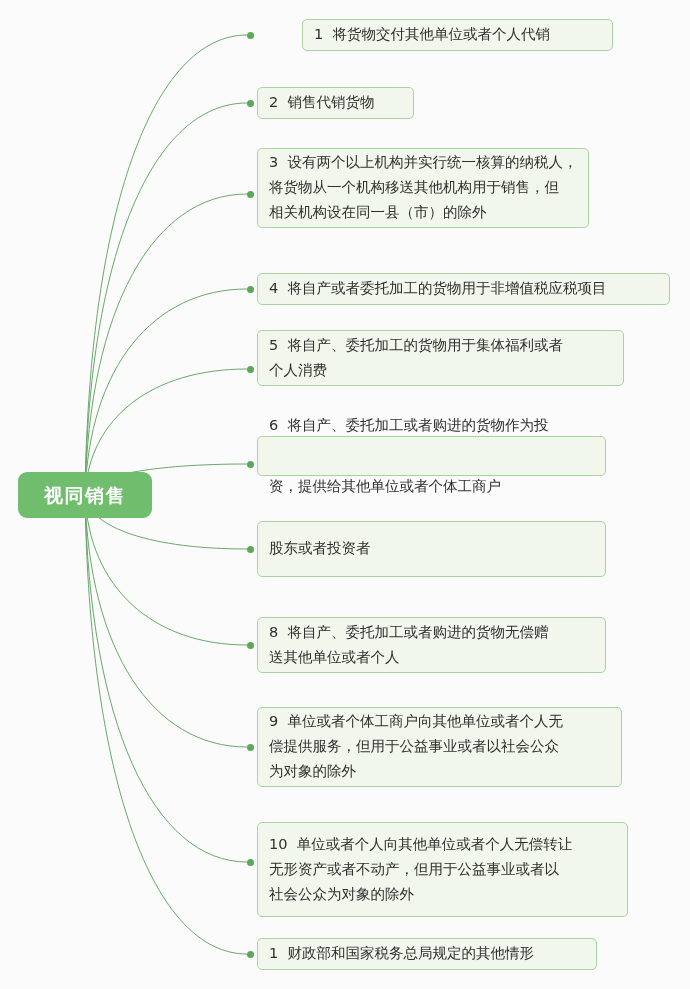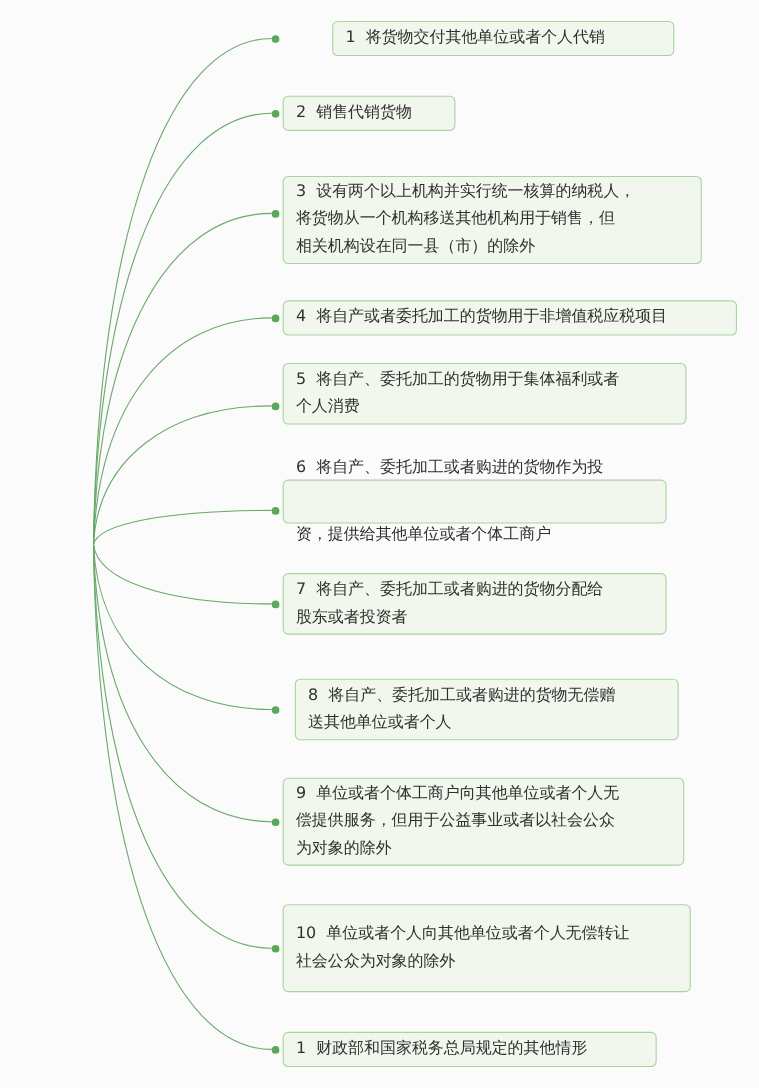--- a/index.html
+++ b/index.html
@@ -86,68 +86,71 @@
       <path d="M 85 495 C 89 367.28, 153.04 289, 247 289" fill="none" stroke="#6aa86a" stroke-width="1"></path>
       <path d="M 85 495 C 89 416.88, 153.04 369, 247 369" fill="none" stroke="#6aa86a" stroke-width="1"></path>
       <path d="M 85 495 C 89 475.78, 153.04 464, 247 464" fill="none" stroke="#6aa86a" stroke-width="1"></path>
       <path d="M 85 495 C 89 528.48, 153.04 549, 247 549" fill="none" stroke="#6aa86a" stroke-width="1"></path>
       <path d="M 85 495 C 89 588, 153.04 645, 247 645" fill="none" stroke="#6aa86a" stroke-width="1"></path>
       <path d="M 85 495 C 89 651.24, 153.04 747, 247 747" fill="none" stroke="#6aa86a" stroke-width="1"></path>
       <path d="M 85 495 C 89 722.54, 153.04 862, 247 862" fill="none" stroke="#6aa86a" stroke-width="1"></path>
       <path d="M 85 495 C 89 779.5799999999999, 153.04 954, 247 954" fill="none" stroke="#6aa86a" stroke-width="1"></path>
     </svg>
 
+  <div class="root-node">
+    <span class="root-label">视同销售</span>
+  </div>
 
   <div id="leaves">
       <div class="leaf-node" style="left: 257px; top: 19px; width: 311px; height: 32px; margin-left: 45px;">
         <div class="leaf-line">1  将货物交付其他单位或者个人代销</div>
       </div>
       <div class="dot" style="left: 247px; top: 31.5px;"></div>
       <div class="leaf-node" style="left: 257px; top: 87px; width: 157px; height: 32px;">
         <div class="leaf-line">2  销售代销货物</div>
       </div>
       <div class="dot" style="left: 247px; top: 99.5px;"></div>
-      <div class="leaf-node" style="left: 257px; top: 160px; width: 381px; height: 80px;">
+      <div class="leaf-node" style="left: 257px; top: 148px; width: 332px; height: 80px;">
         <div class="leaf-line">3  设有两个以上机构并实行统一核算的纳税人，</div>
         <div class="leaf-line">将货物从一个机构移送其他机构用于销售，但</div>
         <div class="leaf-line">相关机构设在同一县（市）的除外</div>
       </div>
       <div class="dot" style="left: 247px; top: 190.5px;"></div>
       <div class="leaf-node" style="left: 257px; top: 273px; width: 413px; height: 32px;">
         <div class="leaf-line">4  将自产或者委托加工的货物用于非增值税应税项目</div>
       </div>
       <div class="dot" style="left: 247px; top: 285.5px;"></div>
       <div class="leaf-node" style="left: 257px; top: 330px; width: 367px; height: 56px;">
         <div class="leaf-line">5  将自产、委托加工的货物用于集体福利或者</div>
         <div class="leaf-line">个人消费</div>
       </div>
       <div class="dot" style="left: 247px; top: 365.5px;"></div>
       <div class="leaf-node" style="left: 257px; top: 436px; width: 349px; height: 40px; gap: 36px;">
         <div class="leaf-line">6  将自产、委托加工或者购进的货物作为投</div>
         <div class="leaf-line">资，提供给其他单位或者个体工商户</div>
       </div>
       <div class="dot" style="left: 247px; top: 460.5px;"></div>
       <div class="leaf-node" style="left: 257px; top: 521px; width: 349px; height: 56px;">
-        <div class="leaf-line">7  将自产、委托加工或者购进的货物分配给</div>
         <div class="leaf-line">股东或者投资者</div>
       </div>
       <div class="dot" style="left: 247px; top: 545.5px;"></div>
-      <div class="leaf-node" style="left: 268px; top: 617px; width: 349px; height: 56px;">
+      <div class="leaf-node" style="left: 257px; top: 617px; width: 349px; height: 56px;">
         <div class="leaf-line">8  将自产、委托加工或者购进的货物无偿赠</div>
         <div class="leaf-line">送其他单位或者个人</div>
       </div>
       <div class="dot" style="left: 247px; top: 641.5px;"></div>
       <div class="leaf-node" style="left: 257px; top: 707px; width: 365px; height: 80px;">
         <div class="leaf-line">9  单位或者个体工商户向其他单位或者个人无</div>
         <div class="leaf-line">偿提供服务，但用于公益事业或者以社会公众</div>
         <div class="leaf-line">为对象的除外</div>
       </div>
       <div class="dot" style="left: 247px; top: 743.5px;"></div>
-      <div class="leaf-node" style="left: 257px; top: 822px; width: 371px; height: 80px;">
+      <div class="leaf-node" style="left: 257px; top: 822px; width: 371px; height: 95px;">
         <div class="leaf-line">10  单位或者个人向其他单位或者个人无偿转让</div>
+        <div class="leaf-line">无形资产或者不动产，但用于公益事业或者以</div>
         <div class="leaf-line">社会公众为对象的除外</div>
       </div>
       <div class="dot" style="left: 247px; top: 858.5px;"></div>
       <div class="leaf-node" style="left: 257px; top: 938px; width: 340px; height: 32px;">
         <div class="leaf-line">1  财政部和国家税务总局规定的其他情形</div>
       </div>
       <div class="dot" style="left: 247px; top: 950.5px;"></div>
     </div>
 </div>
 

